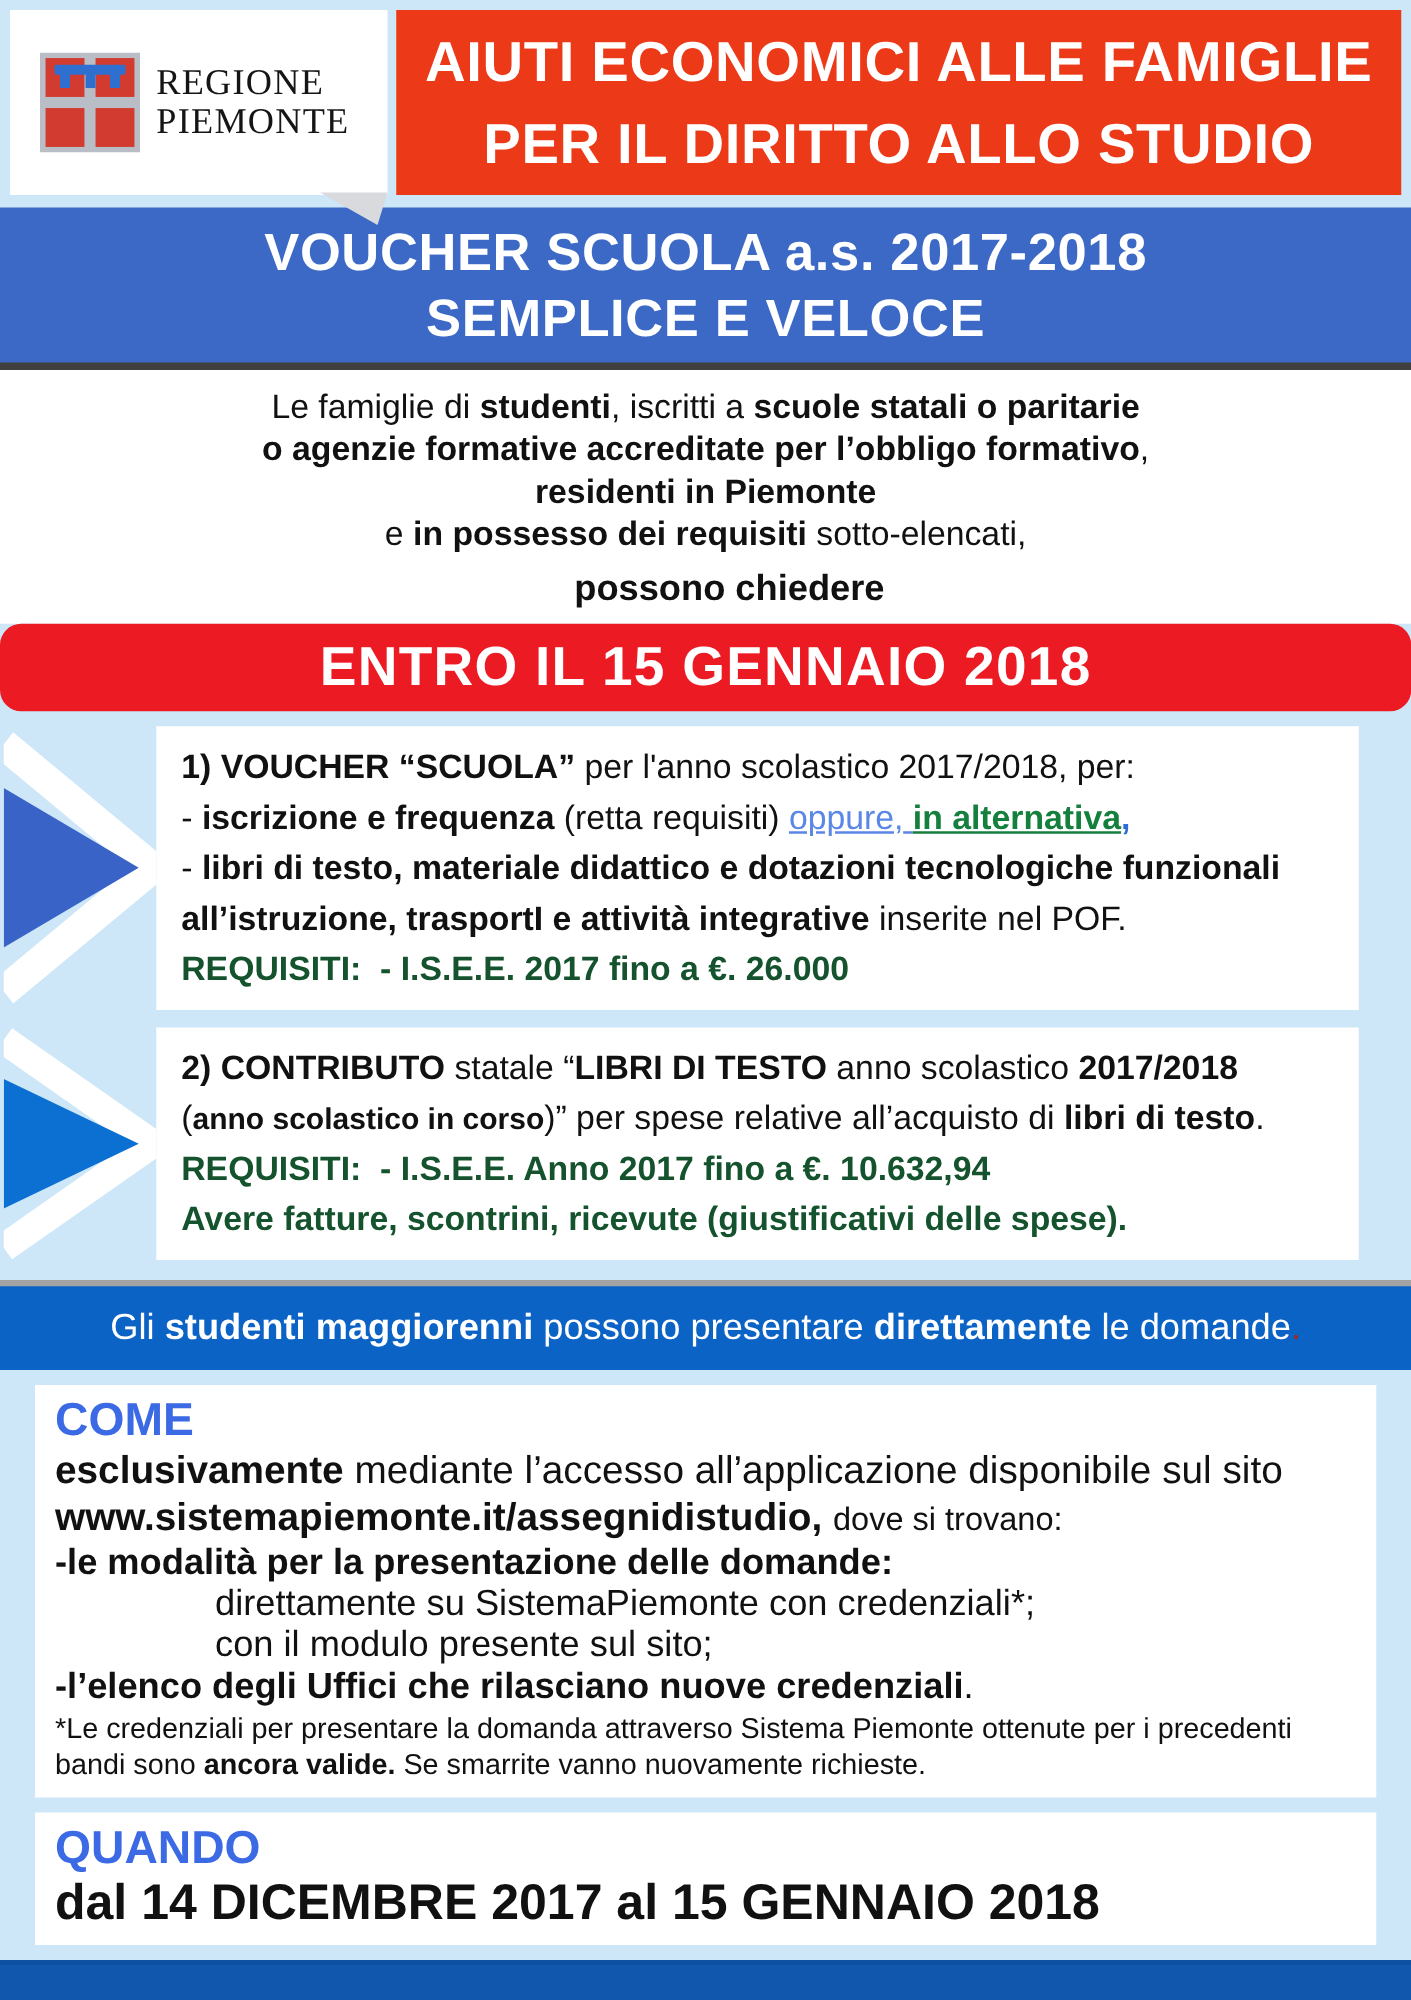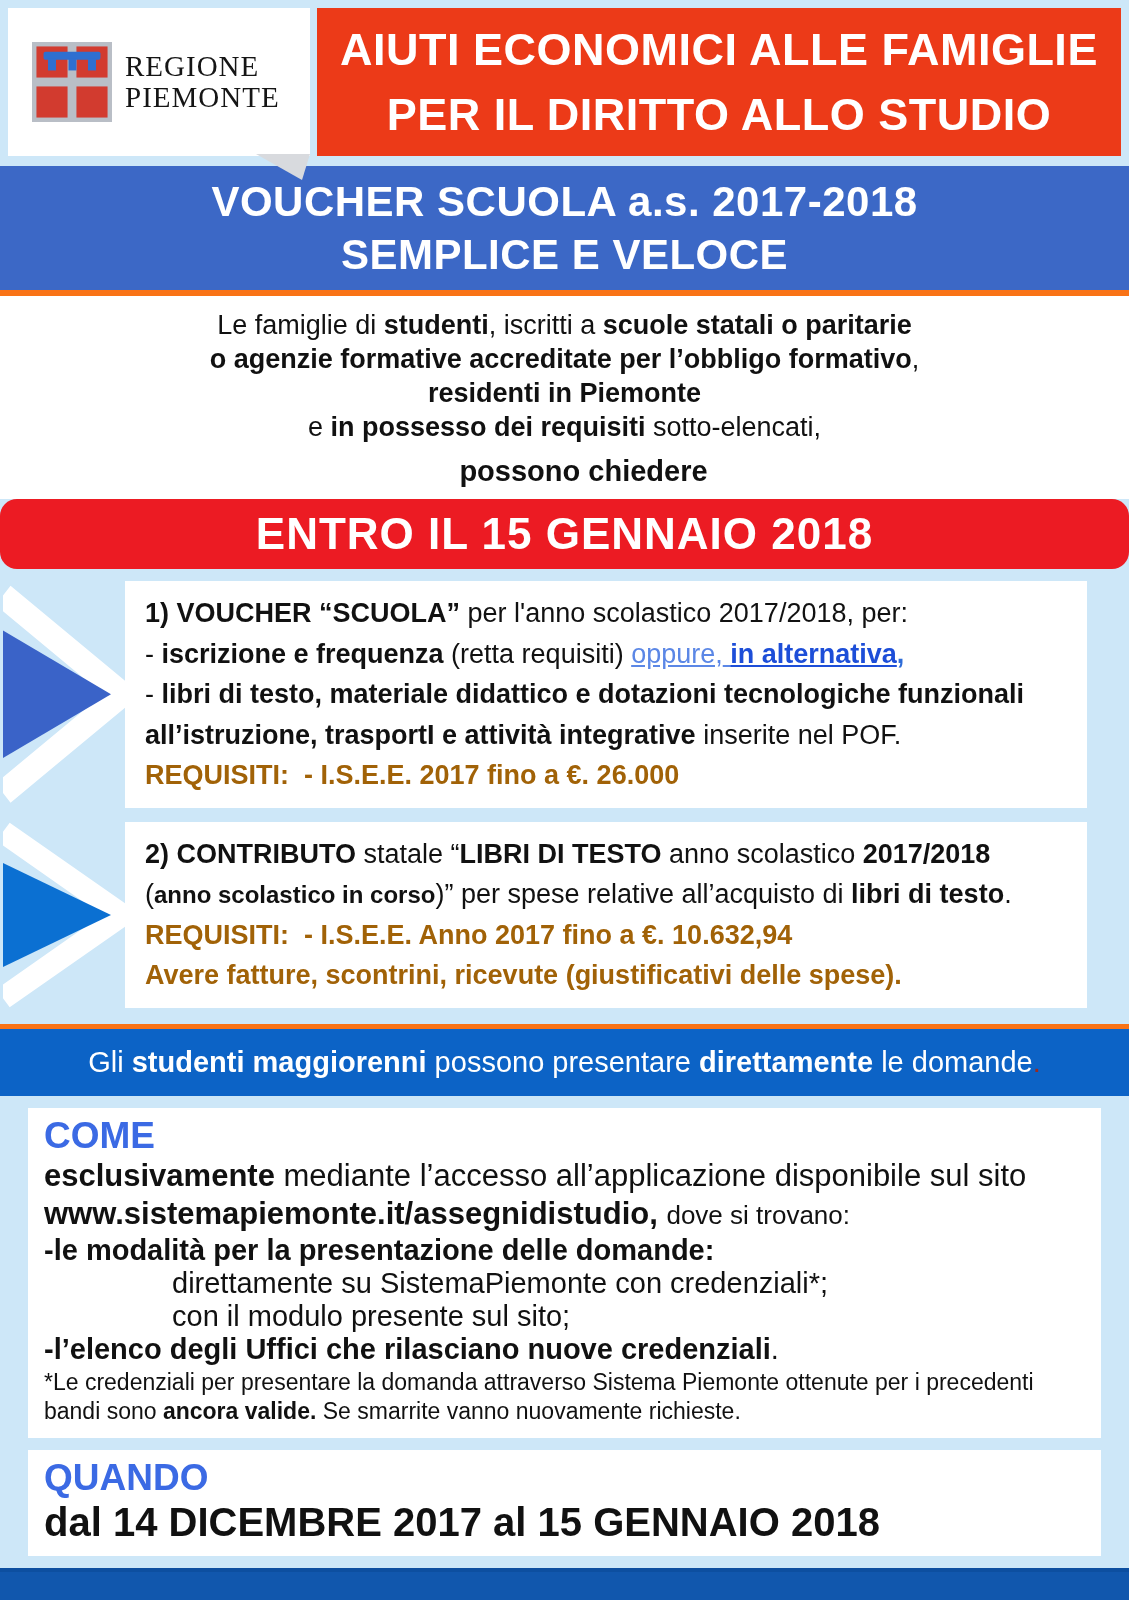--- a/index.html
+++ b/index.html
@@ -4,58 +4,58 @@
 <title>Voucher Scuola 2017-2018</title>
 <style>
   html,body{margin:0;padding:0;background:#cde7f8;}
   #page{
     position:relative;width:1129px;height:1600px;margin:0 auto;
     background:#cde7f8;overflow:hidden;
     font-family:"Liberation Sans",sans-serif;color:#111;
   }
   *{box-sizing:border-box;}
   .b{font-weight:700;}
-  .blu{color:#a16207;}
+  .blu{color:#14532d;}
   .link{color:#5b87e6;text-decoration:underline;}
-  .link.b{color:#1d4ed8;}
+  .link.b{color:#15803d;}
   .nline{color:#2e6cd8;}
   .reddot{color:#9c2a1e;}
   .mid{font-size:26px;}
   .sm2{font-size:24px;}
 
   
   .header{display:flex;gap:7px;margin:8px 8px 0 8px;height:148px;}
   .logo-box{position:relative;width:302px;background:#ffffff;display:flex;align-items:center;padding-left:24px;gap:13px;}
   .logo-text{font-family:"Liberation Serif",serif;font-size:29px;line-height:1.08;letter-spacing:1px;color:#151515;}
   .logo-tail{position:absolute;left:248px;top:100%;width:0;height:0;margin-top:-2px;
     border-left:46px solid transparent;border-right:8px solid transparent;border-top:26px solid #d8dade;z-index:3;}
   .red-banner{flex:1;background:#ec3a18;color:#fff;font-weight:700;font-size:45px;
     display:flex;flex-direction:column;justify-content:center;text-align:center;line-height:1.45;letter-spacing:0.5px;}
 
   
-  .voucher-banner{margin-top:10px;background:#3c68c6;border-bottom:6px solid #f97316;color:#fff;
+  .voucher-banner{margin-top:10px;background:#3c68c6;border-bottom:6px solid #404040;color:#fff;
     font-weight:700;font-size:42px;text-align:center;padding:10px 0 8px;line-height:1.26;letter-spacing:0.5px;}
 
   
   .intro{background:#ffffff;text-align:center;padding:12px 0 10px;font-size:27px;line-height:1.26;}
   .intro-closing{margin-top:9px;font-weight:700;font-size:29px;padding-left:38px;}
 
   
   .entro-banner{background:#ec1b23;color:#fff;font-weight:700;font-size:44px;text-align:center;
     height:70px;line-height:70px;letter-spacing:1px;border-radius:17px;}
 
   
   .blue-zone{padding:12px 0 16px;}
   .content-box{position:relative;background:#ffffff;margin:0 42px 0 125px;padding:12px 20px;font-size:27px;line-height:1.5;}
   .content-box + .content-box{margin-top:14px;}
   .rich-line{white-space:pre-wrap;}
   .arrow-svg{position:absolute;left:-122px;top:0;width:122px;height:100%;}
 
   
-  .students-banner{background:#0c63c6;border-top:5px solid #f97316;color:#fff;text-align:center;
+  .students-banner{background:#0c63c6;border-top:5px solid #a3a3a3;color:#fff;text-align:center;
     font-size:29px;padding:17px 0;}
 
   
   .info-box{background:#ffffff;margin:12px 28px 0;padding:8px 16px 12px;}
   .box-heading{color:#3b6ae4;font-weight:700;font-size:37px;line-height:1.1;}
   .come-intro{font-size:31px;line-height:1.25;white-space:pre-wrap;}
   .come-line{font-size:29px;line-height:1.14;white-space:pre-wrap;}
   .come-line.indent{padding-left:128px;}
   .come-note{font-size:23px;line-height:1.25;margin-top:2px;white-space:pre-wrap;}
   .quando-date{font-weight:700;font-size:40px;color:#111;margin-top:2px;line-height:1.1;}

